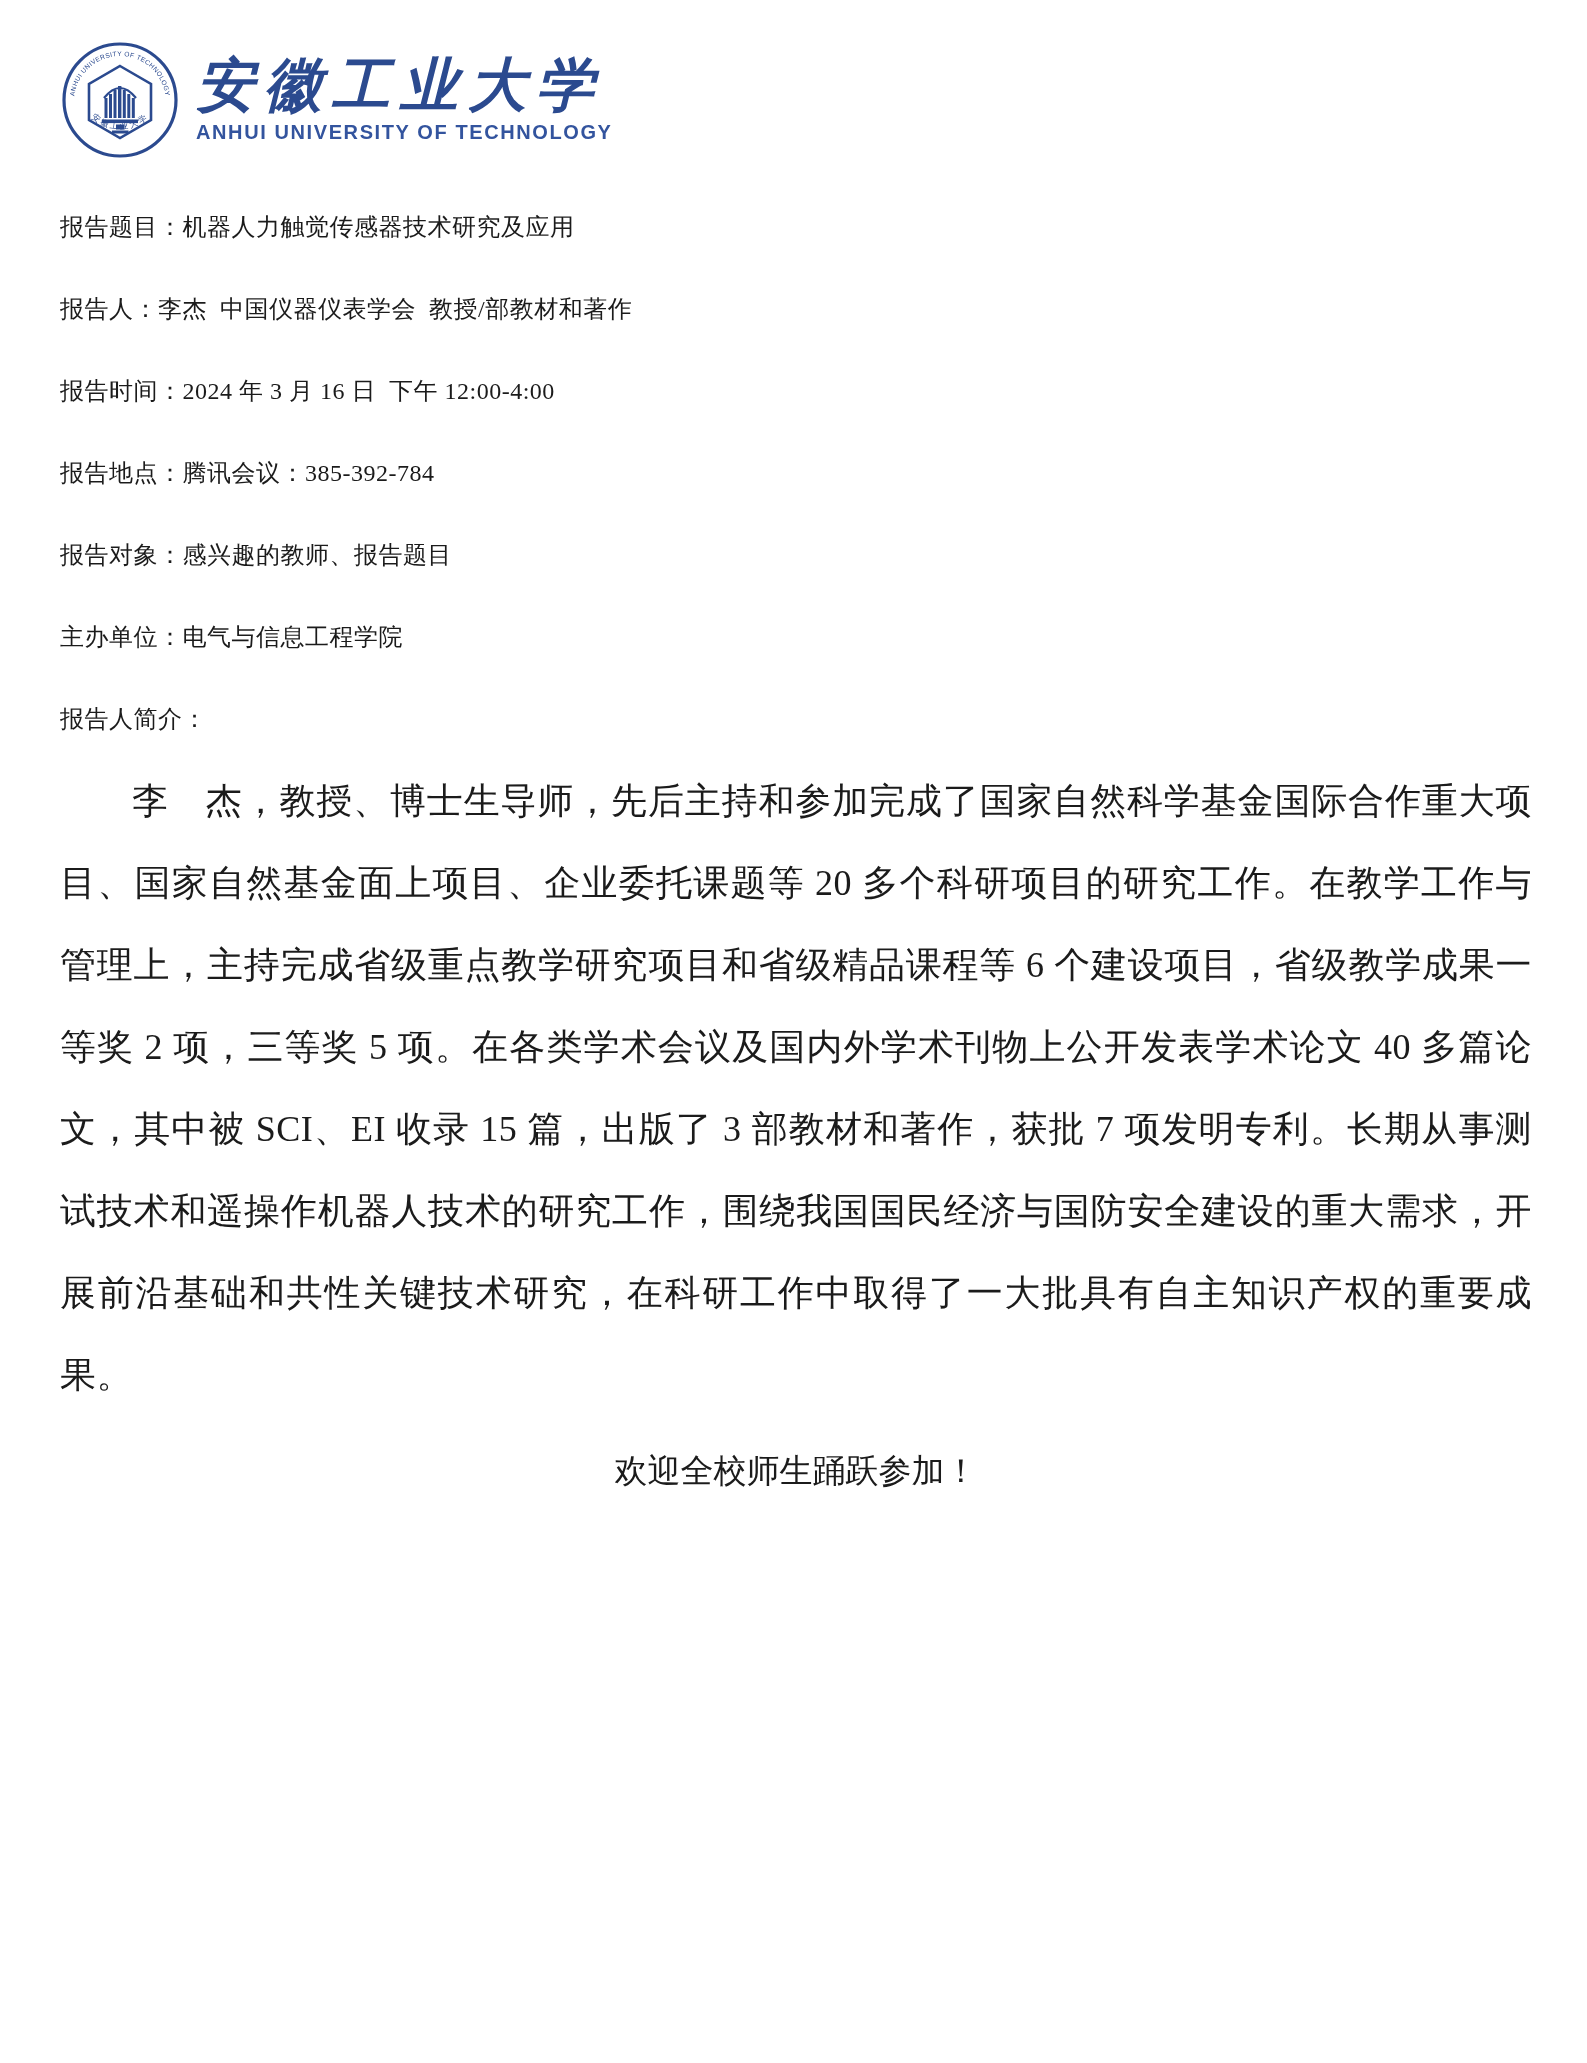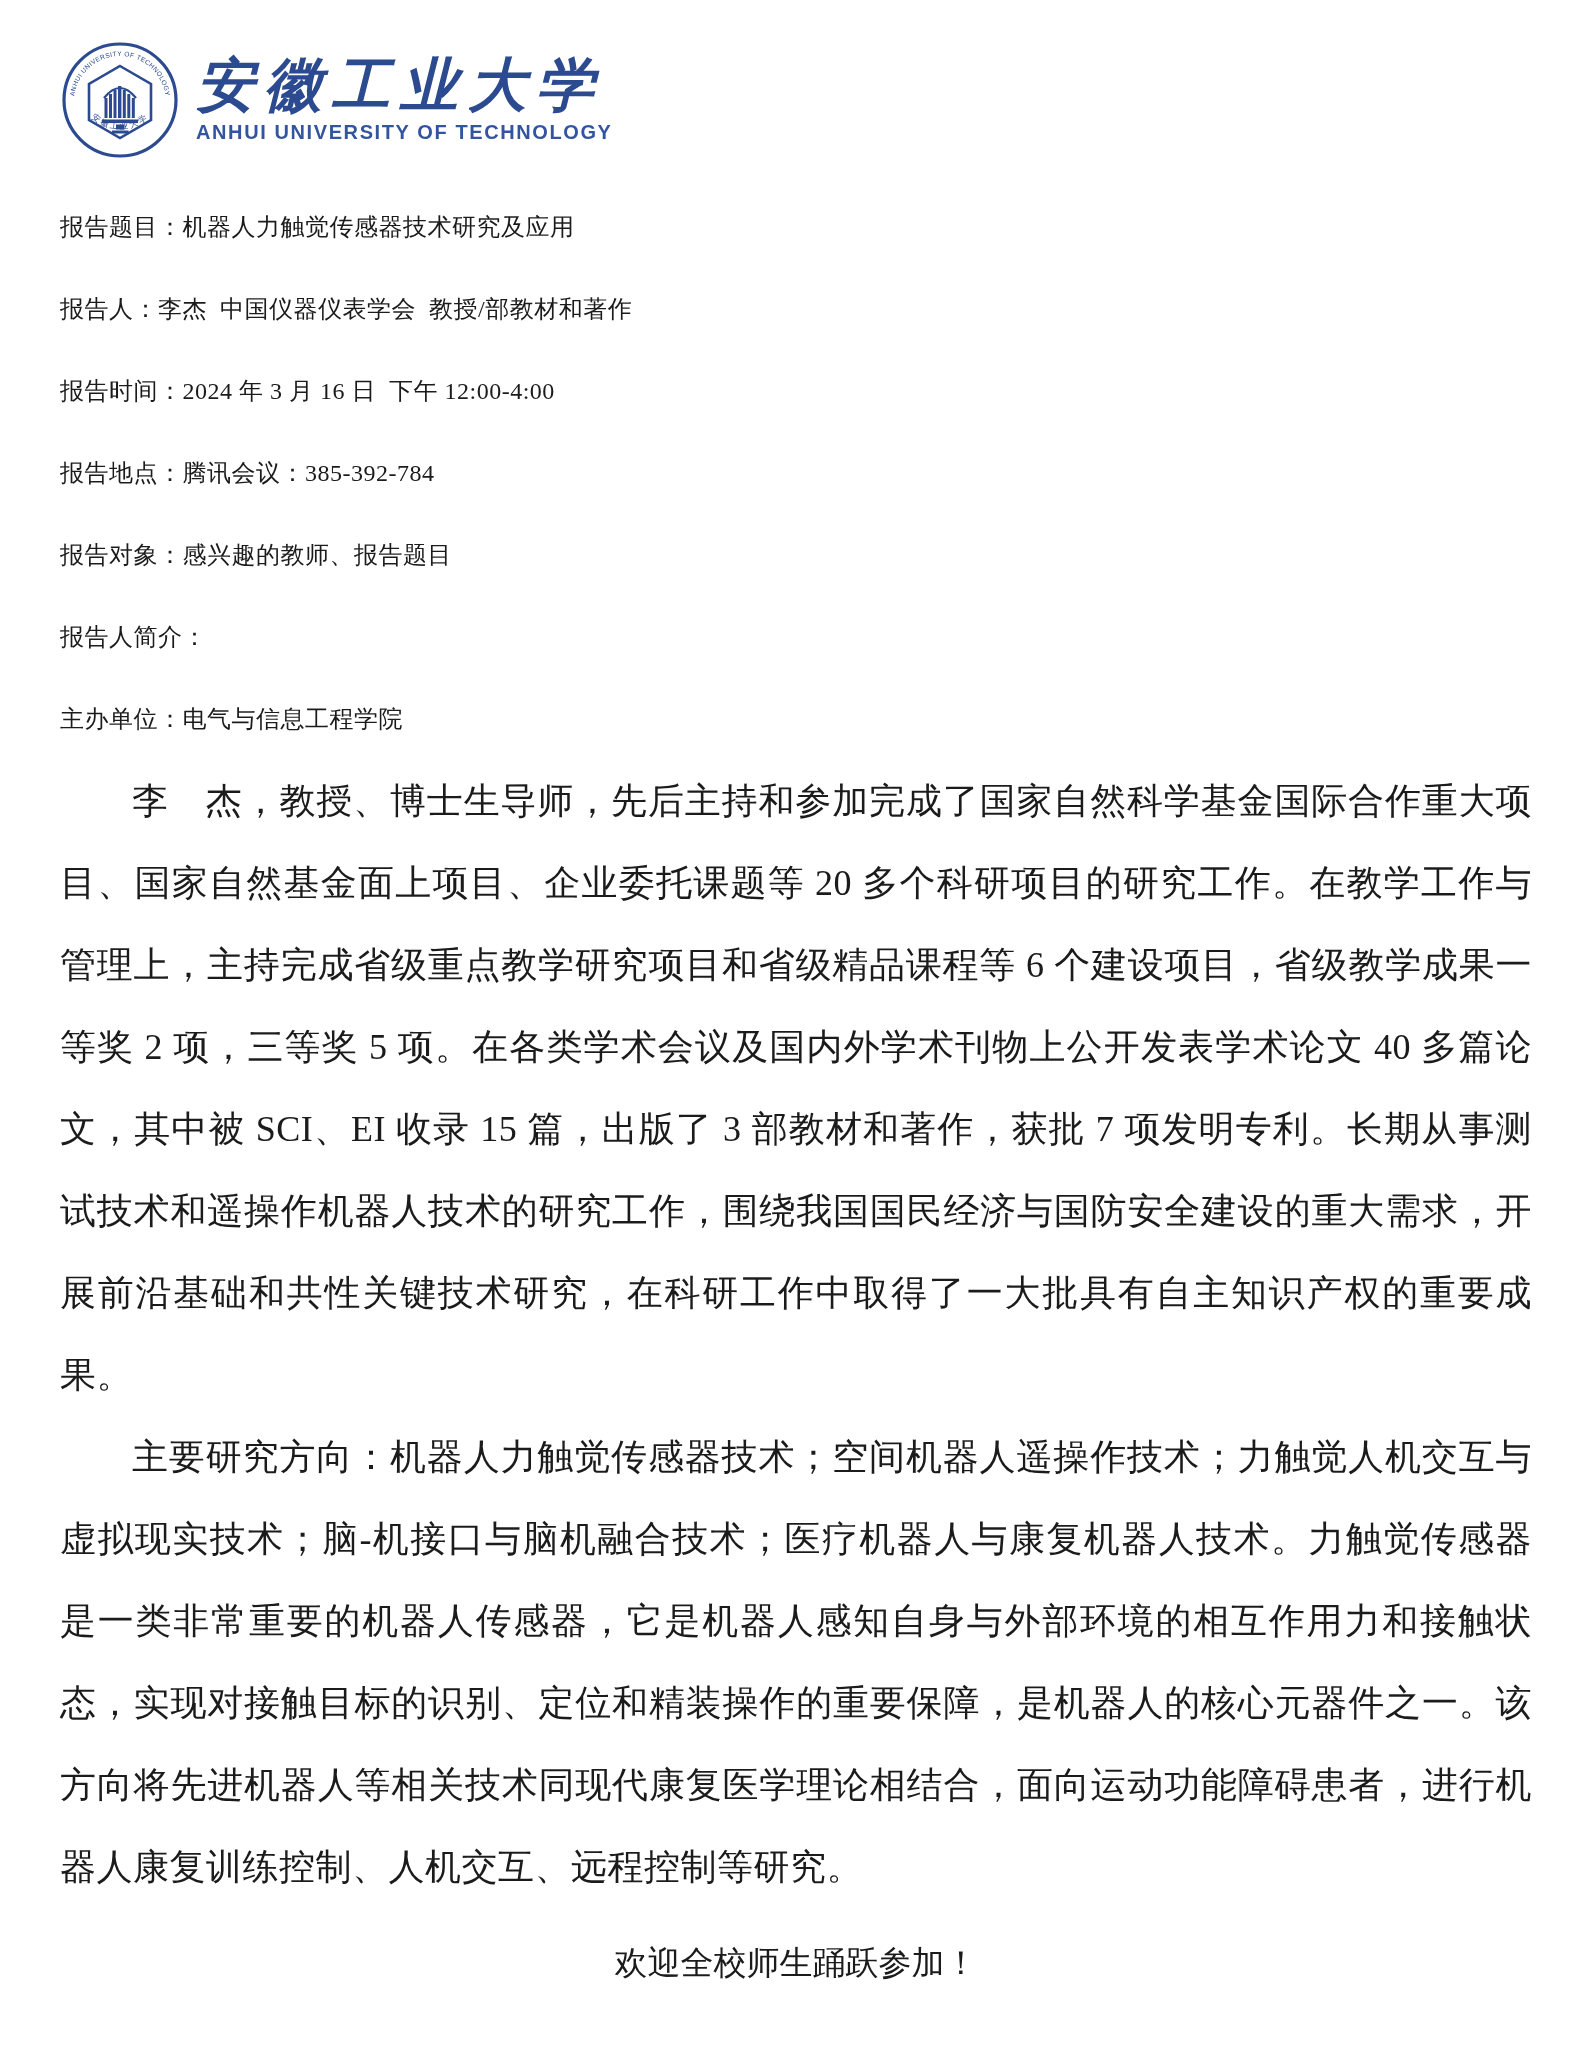--- a/index.html
+++ b/index.html
@@ -91,23 +91,22 @@
       <div class="logo-en">ANHUI UNIVERSITY OF TECHNOLOGY</div>
     </div>
   </div>
 
   <div>
     <div class="info-line">报告题目：机器人力触觉传感器技术研究及应用</div>
     <div class="info-line">报告人：李杰  中国仪器仪表学会  教授/部教材和著作</div>
     <div class="info-line">报告时间：2024 年 3 月 16 日  下午 12:00-4:00</div>
     <div class="info-line">报告地点：腾讯会议：385-392-784</div>
     <div class="info-line">报告对象：感兴趣的教师、报告题目</div>
+    <div class="info-line">主办单位：电气与信息工程学院</div>
     <div class="info-line">报告人简介：</div>
-    <div class="info-line">主办单位：电气与信息工程学院</div>
   </div>
 
   <p class="para">李　杰，教授、博士生导师，先后主持和参加完成了国家自然科学基金国际合作重大项目、国家自然基金面上项目、企业委托课题等 20 多个科研项目的研究工作。在教学工作与管理上，主持完成省级重点教学研究项目和省级精品课程等 6 个建设项目，省级教学成果一等奖 2 项，三等奖 5 项。在各类学术会议及国内外学术刊物上公开发表学术论文 40 多篇论文，其中被 SCI、EI 收录 15 篇，出版了 3 部教材和著作，获批 7 项发明专利。长期从事测试技术和遥操作机器人技术的研究工作，围绕我国国民经济与国防安全建设的重大需求，开展前沿基础和共性关键技术研究，在科研工作中取得了一大批具有自主知识产权的重要成果。</p>
 
-  <p class="para">主要研究方向：机器人力触觉传感器技术；空间机器人遥操作技术；力触觉人机交互与虚拟现实技术；脑-机接口与脑机融合技术；医疗机器人与康复机器人技术。力触觉传感器是一类非常重要的机器人传感器，它是机器人感知自身与外部环境的相互作用力和接触状态，实现对接触目标的识别、定位和精装操作的重要保障，是机器人的核心元器件之一。该方向将先进机器人等相关技术同现代康复医学理论相结合，面向运动功能障碍患者，进行机器人康复训练控制、人机交互、远程控制等研究。</p>
 
   <div class="footer-line">欢迎全校师生踊跃参加！</div>
 
 </div>
 
 </body></html>

